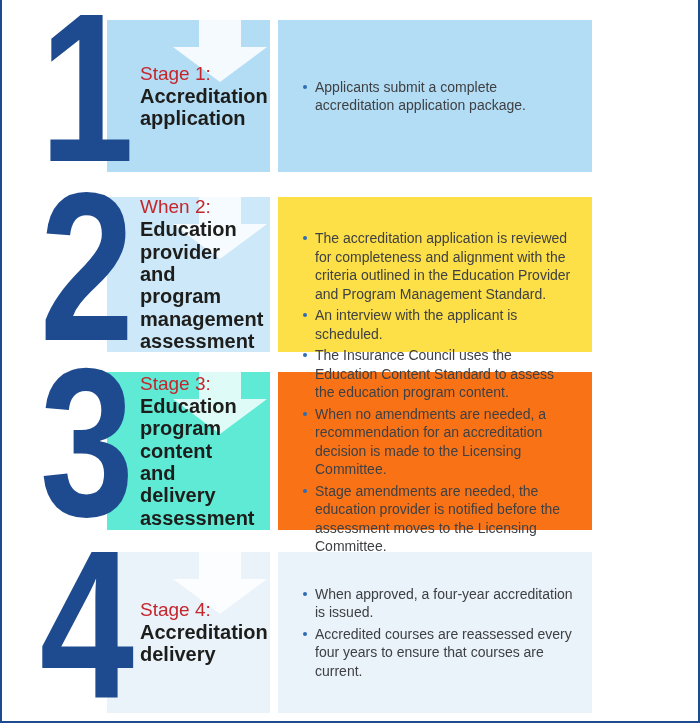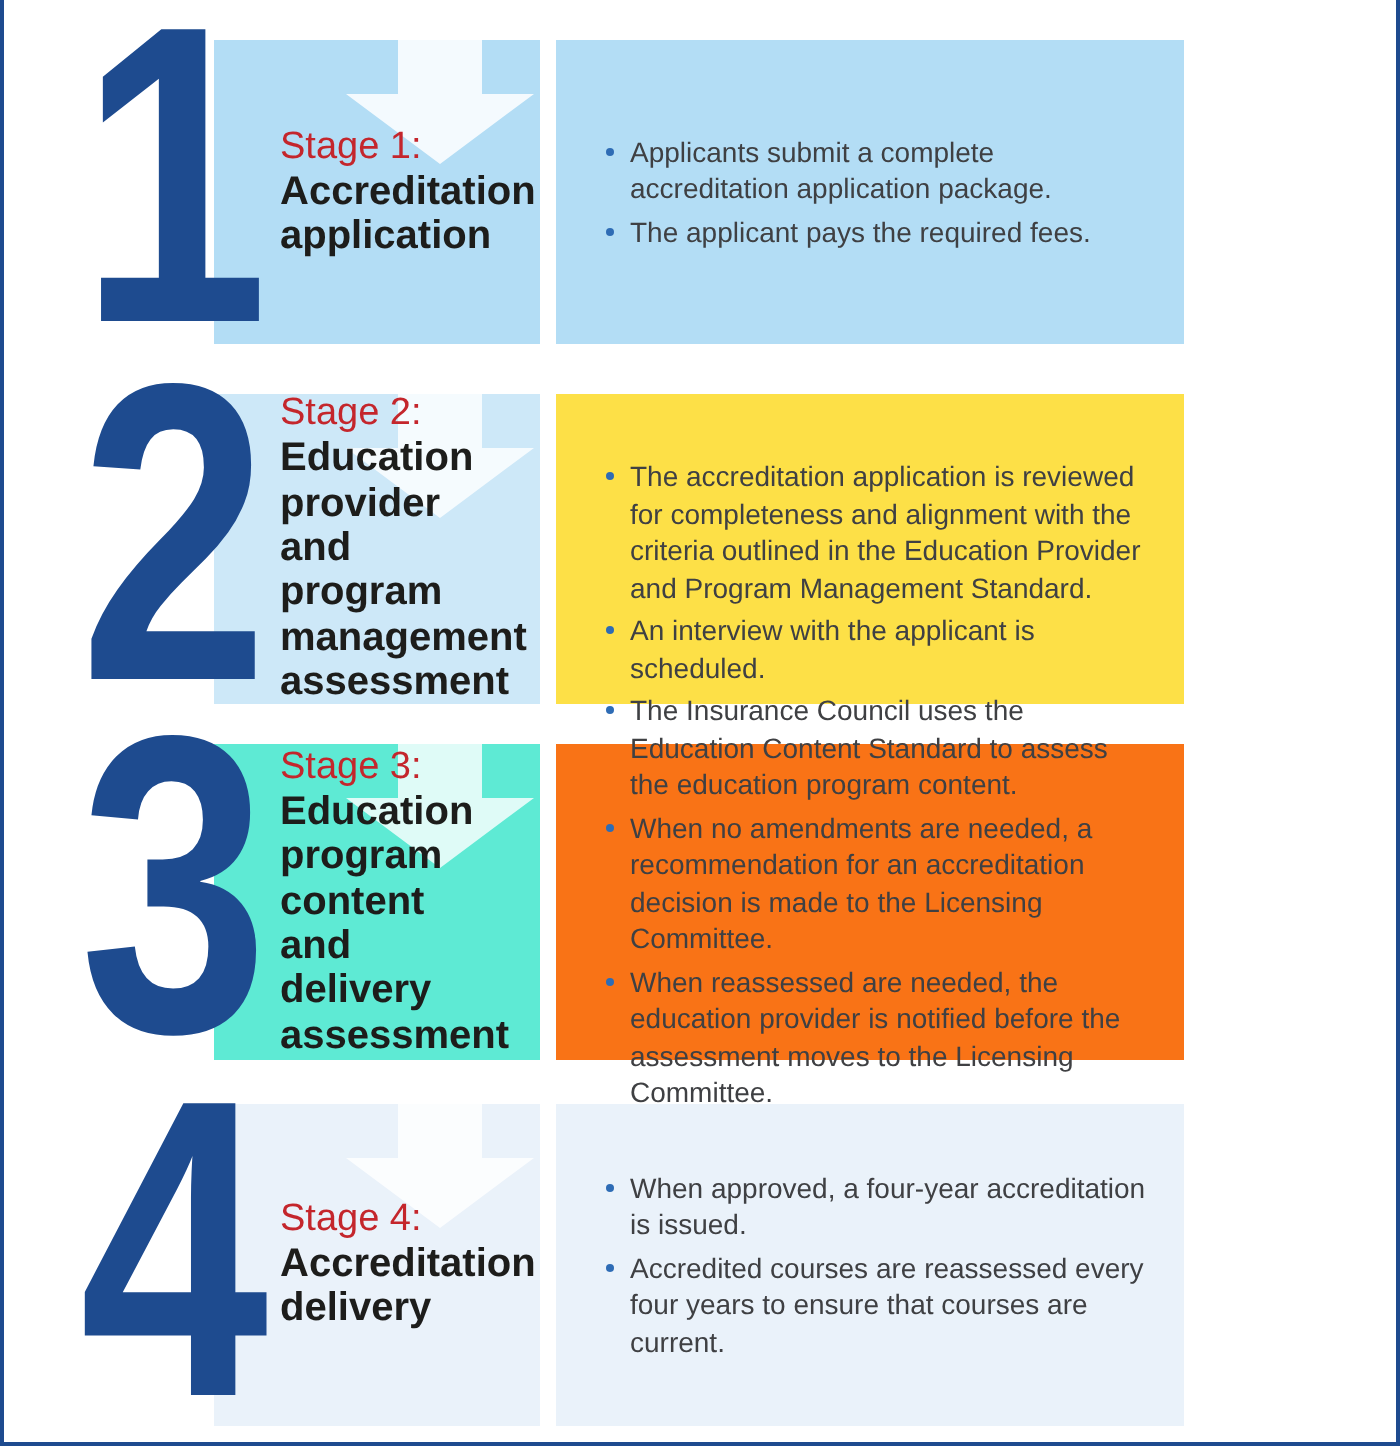--- a/index.html
+++ b/index.html
@@ -76,37 +76,36 @@
             </svg>
         </div>
         <div class="label-text">
           <div class="stage-label">Stage 1:</div>
           <div class="stage-title">Accreditation application</div>
         </div>
       </div>
       <div class="content-box" style="background: rgb(179, 221, 245);">
         <ul>
             <li>Applicants submit a complete accreditation application package.</li>
-            <li>The applicant pays the required fees.</li>
           </ul>
       </div>
     </div>
   </div>
 
   <div class="stage-row">
     <div class="big-number">2</div>
     <div class="boxes">
       <div class="label-box" style="background: rgb(205, 232, 248);">
         <div class="arrow-wrap">
           <svg width="94" height="62" viewBox="0 0 94 62">
               <polygon points="26,0 68,0 68,27 94,27 47,62 0,27 26,27" fill="#ffffff" opacity="0.8"></polygon>
             </svg>
         </div>
         <div class="label-text">
-          <div class="stage-label">Stage 2:</div>
+          <div class="stage-label">When 2:</div>
           <div class="stage-title">Education provider and program management assessment</div>
         </div>
       </div>
       <div class="content-box" style="background: #fde047; align-items: flex-end;">
         <ul>
             <li>The accreditation application is reviewed for completeness and alignment with the criteria outlined in the Education Provider and Program Management Standard.</li>
             <li>An interview with the applicant is scheduled.</li>
           </ul>
       </div>
     </div>
@@ -123,21 +122,21 @@
         </div>
         <div class="label-text">
           <div class="stage-label">Stage 3:</div>
           <div class="stage-title">Education program content and delivery assessment</div>
         </div>
       </div>
       <div class="content-box" style="background: #f97316;">
         <ul>
             <li>The Insurance Council uses the Education Content Standard to assess the education program content.</li>
             <li>When no amendments are needed, a recommendation for an accreditation decision is made to the Licensing Committee.</li>
-            <li>When reassessed are needed, the education provider is notified before the assessment moves to the Licensing Committee.</li>
+            <li>Stage amendments are needed, the education provider is notified before the assessment moves to the Licensing Committee.</li>
           </ul>
       </div>
     </div>
   </div>
 
   <div class="stage-row">
     <div class="big-number">4</div>
     <div class="boxes">
       <div class="label-box" style="background: rgb(234, 242, 250);">
         <div class="arrow-wrap">

